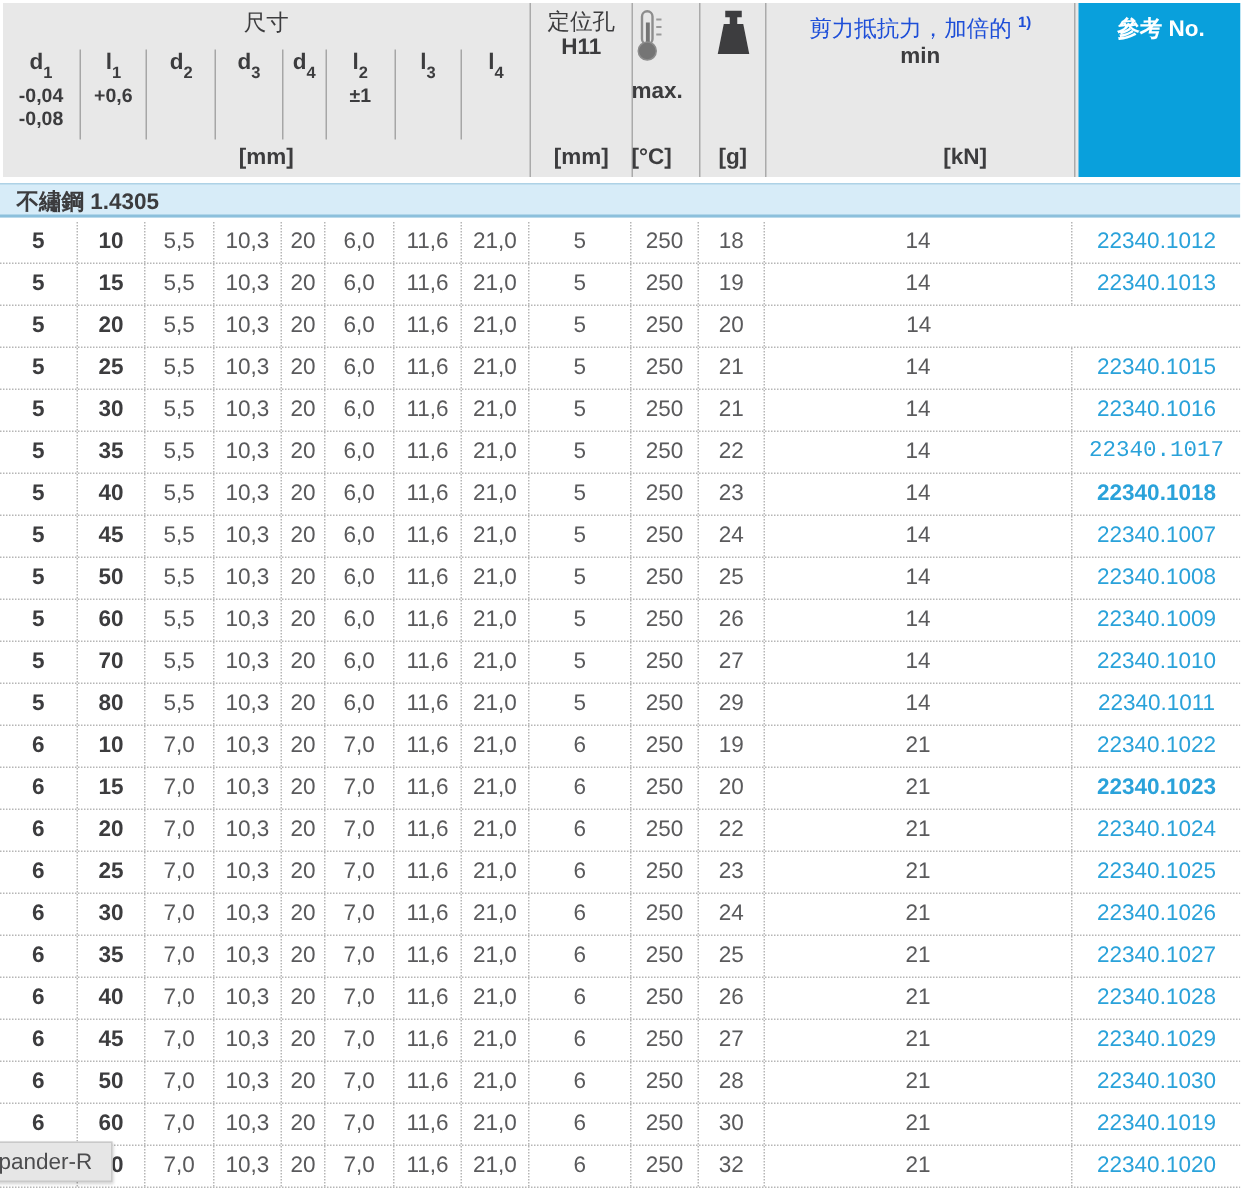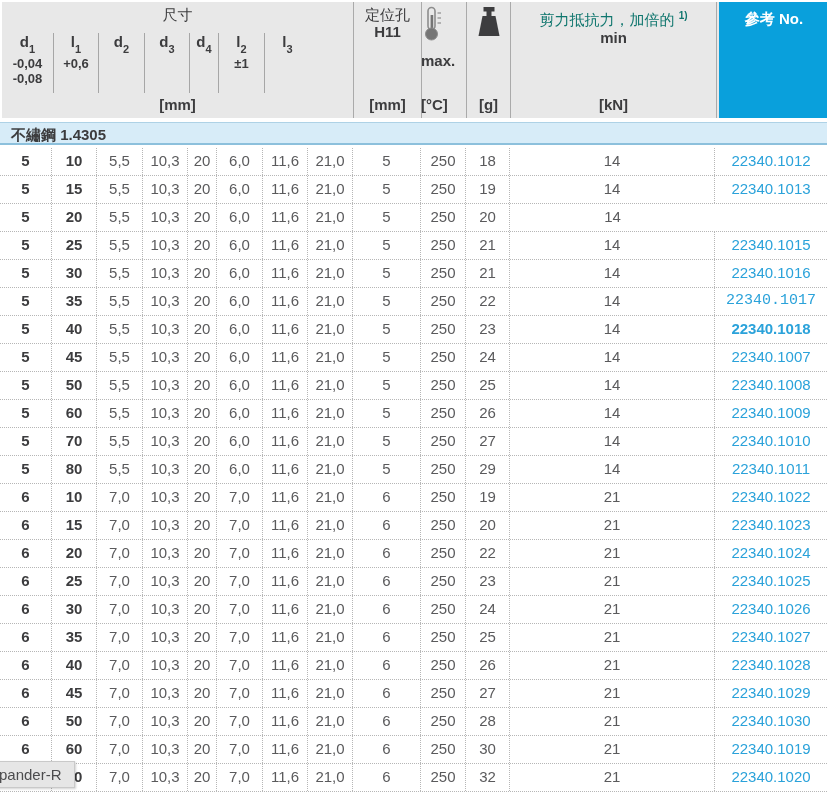--- a/index.html
+++ b/index.html
@@ -21,21 +21,21 @@
   .size-col .lbl sub{font-size:11px;position:relative;top:2px;left:0px;}
   .size-col .tol{font-size:13px;font-weight:bold;color:#3c3c3e;line-height:15px;}
   .unit{position:absolute;bottom:5px;font-size:15px;font-weight:bold;color:#3c3c3e;text-align:center;}
   #hole-col{position:absolute;left:351px;top:0;width:69px;height:100%;text-align:center;}
   #hole-line1{margin-top:4px;font-size:15px;color:#3c3c3e;line-height:17px;}
   #hole-line2{font-size:15px;font-weight:bold;color:#3c3c3e;line-height:17px;}
   #temp-col{position:absolute;left:419px;top:0;width:22px;height:100%;text-align:center;}
   #temp-max{position:absolute;top:50px;width:100%;font-size:15px;font-weight:bold;color:#3c3c3e;}
   #weight-col{position:absolute;left:464px;top:0;width:45px;height:100%;text-align:center;}
   #shear-col{position:absolute;left:508px;top:0;width:207px;height:100%;text-align:center;}
-  #shear-line1{margin-top:5px;font-size:15px;color:#0f766e;line-height:18px;}
+  #shear-line1{margin-top:5px;font-size:15px;color:#1d4ed8;line-height:18px;}
   #shear-line1 sup{font-size:10px;font-weight:bold;vertical-align:super;}
   #shear-line2{font-size:15px;font-weight:bold;color:#3c3c3e;line-height:18px;}
   #ref-col{position:absolute;left:717px;top:0;width:110px;height:100%;background:#09a0dc;text-align:center;}
   #ref-label{margin-top:8px;font-size:15px;font-weight:bold;color:#ffffff;}
   .icon-wrap{display:inline-block;margin-top:4px;}
   
   #section-row{position:absolute;left:0;top:122px;width:827px;height:23px;
     background:#d7ecf8;border-top:1px solid #aed2e6;border-bottom:2px solid #8cc0dc;
     line-height:23px;padding-left:11px;box-sizing:border-box;
     font-size:15px;font-weight:bold;color:#3c3c3e;}
@@ -78,20 +78,23 @@
         <div class="size-col" style="width: 29px;">
           <div class="lbl">d<sub>4</sub></div>
         </div>
         <div class="size-col" style="width: 46px;">
           <div class="lbl">l<sub>2</sub></div>
           <div class="tol">±1</div>
         </div>
         <div class="size-col" style="width: 45px;">
           <div class="lbl">l<sub>3</sub></div>
         </div>
+        <div class="size-col" style="width: 45px;">
+          <div class="lbl">l<sub>4</sub></div>
+        </div>
       </div>
     <div class="unit" style="left:0;width:351px;">[mm]</div>
 
     <div class="hline" style="left:351px"></div>
     <div class="hline" style="left:419px"></div>
     <div class="hline" style="left:464px"></div>
     <div class="hline" style="left:508px"></div>
     <div class="hline" style="left:714px"></div>
 
     <div id="hole-col">
@@ -124,21 +127,21 @@
             <polygon points="6.5,9 19.5,9 23.5,29 2.5,29"></polygon>
           </g>
         </svg>
       </span>
       <div class="unit" style="left:0;width:100%;">[g]</div>
     </div>
 
     <div id="shear-col">
       <div id="shear-line1"><span>剪力抵抗力，加倍的</span> <sup>1)</sup></div>
       <div id="shear-line2">min</div>
-      <div class="unit" style="left:0;width:100%;">[kN]</div>
+      <div class="unit" style="left:0;width:100%;padding-left:30px;">[kN]</div>
     </div>
 
     <div id="ref-col">
       <div id="ref-label">參考 No.</div>
     </div>
   </div>
 
   <div id="section-row">不繡鋼 1.4305</div>
 
   <div id="tbody">
@@ -342,21 +345,21 @@
         <div class="tcell" style="width: 46px;">7,0</div>
         <div class="tcell" style="width: 45px;">10,3</div>
         <div class="tcell" style="width: 29px;">20</div>
         <div class="tcell" style="width: 46px;">7,0</div>
         <div class="tcell" style="width: 45px;">11,6</div>
         <div class="tcell" style="width: 45px;">21,0</div>
         <div class="tcell" style="width: 68px;">6</div>
         <div class="tcell" style="width: 45px;">250</div>
         <div class="tcell" style="width: 44px;">20</div>
         <div class="tcell" style="width: 205px;">21</div>
-        <div class="tcell link" style="width: 112px;">22340.1023</div>
+        <div class="tcell link" style="width: 112px; font-weight: bold;">22340.1023</div>
       </div>
       <div class="trow">
         <div class="tcell b" style="width: 52px;">6</div>
         <div class="tcell b" style="width: 45px;">20</div>
         <div class="tcell" style="width: 46px;">7,0</div>
         <div class="tcell" style="width: 45px;">10,3</div>
         <div class="tcell" style="width: 29px;">20</div>
         <div class="tcell" style="width: 46px;">7,0</div>
         <div class="tcell" style="width: 45px;">11,6</div>
         <div class="tcell" style="width: 45px;">21,0</div>

